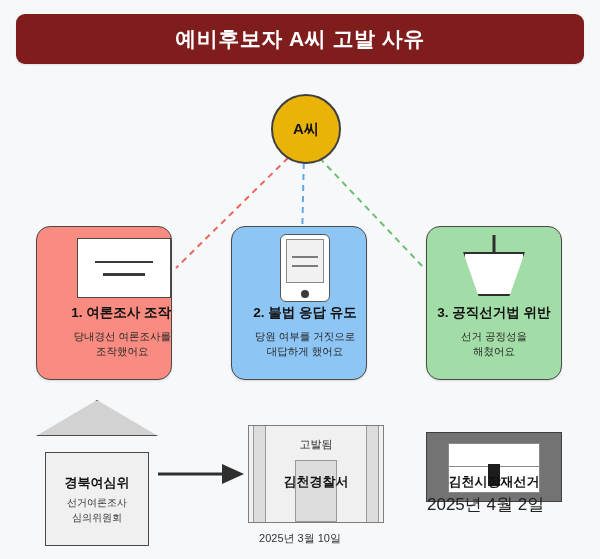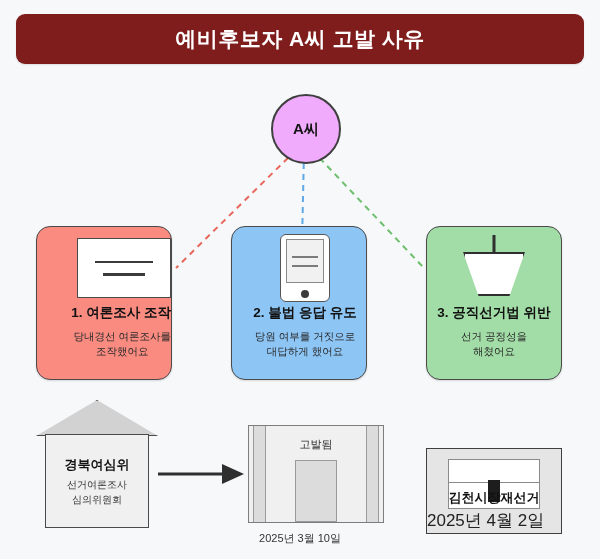--- a/index.html
+++ b/index.html
@@ -23,21 +23,21 @@
     color:#ffffff;font-size:21px;font-weight:bold;letter-spacing:.5px;
   }
 
   
   #connectors{position:absolute;left:0;top:0;width:600px;height:559px;pointer-events:none;}
 
   
   #center-node{
     position:absolute;left:271px;top:94px;width:66px;height:66px;
     border-radius:50%;
-    background:#f0abfc;border:2.5px solid #3f3f3f;
+    background:#eab308;border:2.5px solid #3f3f3f;
     display:flex;align-items:center;justify-content:center;
     z-index:4;
     text-align:right;
   }
   #center-node .txt{font-size:15px;font-weight:bold;color:#141414;}
 
   
   .card{
     position:absolute;top:226px;width:136px;height:154px;
     border-radius:14px;border:1.5px solid #4a4a4a;
@@ -83,43 +83,43 @@
     width:3px;height:18px;background:#2f2f2f;}
   .fun-ico .cup{position:absolute;left:0;top:17px;width:62px;height:44px;background:#fff;
     border:2px solid #2f2f2f;box-sizing:border-box;
     clip-path:polygon(0 0,100% 0,75% 100%,25% 100%);}
 
   
   #house{position:absolute;left:36px;top:400px;width:122px;height:128px;z-index:3;}
   #house .roof{position:absolute;left:0;top:0;width:122px;height:36px;
     background:#d2d2d2;border:1.5px solid #4a4a4a;box-sizing:border-box;
     clip-path:polygon(50% 0,100% 100%,0 100%);}
-  #house .body{position:absolute;left:9px;top:34px;width:104px;height:94px;
+  #house .body{position:absolute;left:9px;top:52px;width:104px;height:94px;
     background:#f0f0f0;border:1.5px solid #4a4a4a;box-sizing:border-box;
     display:flex;flex-direction:column;align-items:center;justify-content:center;}
   #house .h-title{font-size:13px;font-weight:bold;color:#111;}
   #house .h-sub{font-size:10px;color:#333;line-height:1.5;margin-top:3px;text-align:center;}
 
   #police{position:absolute;left:248px;top:425px;width:136px;height:98px;
     background:#f0f0f0;border:1.5px solid #7d7d7d;box-sizing:border-box;z-index:3;}
   #police .pillar{position:absolute;top:0;width:13px;height:100%;background:#dcdcdc;border-right:1px solid #9a9a9a;border-left:1px solid #9a9a9a;box-sizing:border-box;}
   #police .pillar.left{left:4px;}
   #police .pillar.right{right:4px;}
   #police .door{position:absolute;left:50%;bottom:0;transform:translateX(-50%);
     width:42px;height:62px;background:#dcdcdc;border:1px solid #9a9a9a;box-sizing:border-box;}
   #police .p-top{position:absolute;left:0;top:11px;width:100%;text-align:center;
     font-size:11px;color:#2b2b2b;}
   #police .p-name{position:absolute;left:0;top:47px;width:100%;text-align:center;
     font-size:13px;font-weight:bold;color:#111;}
 
   #police-date{position:absolute;left:240px;top:531px;width:120px;text-align:center;
     font-size:11px;color:#333;}
 
-  #election{position:absolute;left:426px;top:448px;width:136px;height:86px;
-    background:#e5e5e5;border:1.5px solid #3f3f3f;box-sizing:border-box;z-index:3;}
+  #election{position:absolute;left:426px;top:432px;width:136px;height:70px;
+    background:#737373;border:1.5px solid #3f3f3f;box-sizing:border-box;z-index:3;}
   #election .ballot{position:absolute;left:50%;top:10px;transform:translateX(-50%);
     width:92px;height:50px;background:#fff;border:1.2px solid #8a8a8a;box-sizing:border-box;}
   #election .ballot .divider{position:absolute;left:0;top:22px;width:100%;height:1.2px;background:#8a8a8a;}
   #election .ballot .slot{position:absolute;left:50%;top:20px;transform:translateX(-50%);
     width:12px;height:22px;background:#1d1d1d;}
   #election .e-name{position:absolute;left:0;top:40px;width:100%;text-align:center;
     font-size:13px;font-weight:bold;color:#111;}
   #election .e-date{position:absolute;left:0;top:60px;width:100%;text-align:left;
     font-size:17px;color:#222;}
 </style>
@@ -199,20 +199,21 @@
         <div>심의위원회</div>
       </div>
     </div>
   </div>
 
   <div id="police">
     <div class="pillar left"></div>
     <div class="pillar right"></div>
     <div class="door"></div>
     <div class="p-top">고발됨</div>
+    <div class="p-name">김천경찰서</div>
   </div>
   <div id="police-date">2025년 3월 10일</div>
 
   <div id="election">
     <div class="ballot">
       <div class="divider"></div>
       <div class="slot"></div>
     </div>
     <div class="e-name">김천시장재선거</div>
     <div class="e-date">2025년 4월 2일</div>

